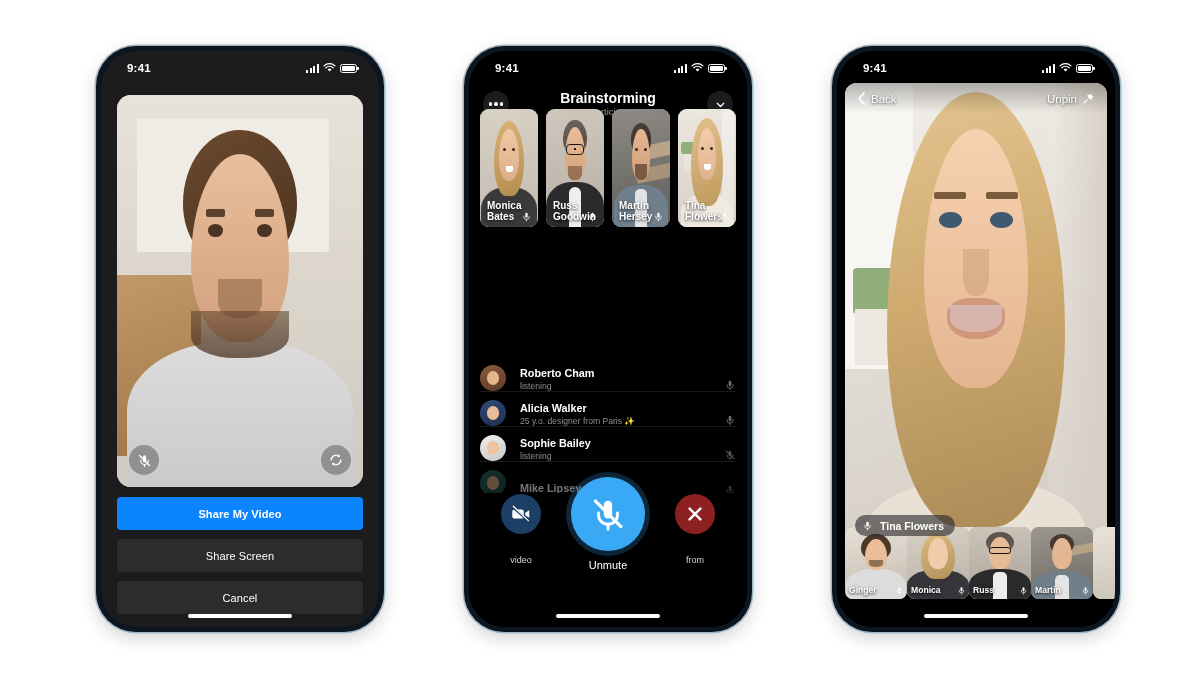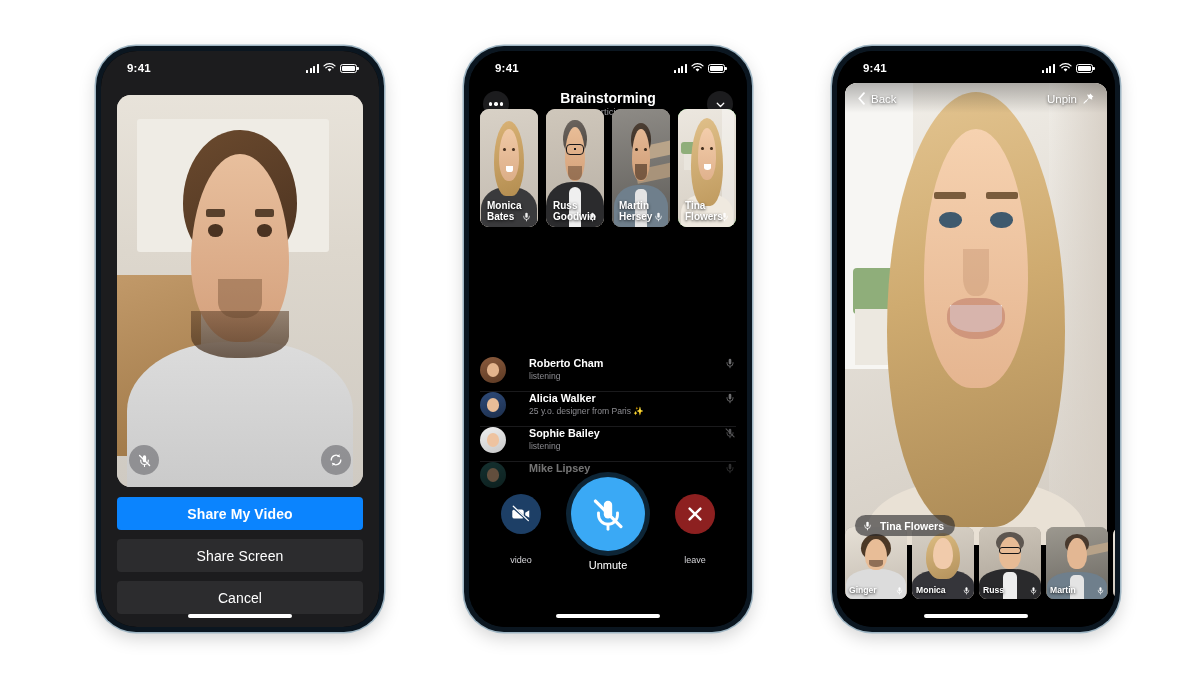--- a/index.html
+++ b/index.html
@@ -86,21 +86,21 @@
   }
   .p1-ctrl.left { left:12px; }
   .p1-ctrl.right { right:12px; }
   .p1-buttons {
     position:absolute; left:16px; right:16px; top:446px;
     display:flex; flex-direction:column; gap:9px;
   }
   .p1-btn {
     height:33px; border-radius:4px;
     display:flex; align-items:center; justify-content:center;
-    font-size:14px; font-weight:bold; color:#fff; letter-spacing:.1px;
+    font-size:11px; font-weight:bold; color:#fff; letter-spacing:.1px;
   }
   .p1-btn.primary { background:#0b84fe; }
   .p1-btn.secondary { background:#2c2c2e; font-weight:normal; }
 
   
   #p2-body { position:absolute; inset:0; background:#000; }
   .p2-head {
     position:relative; height:42px; margin-top:2px;
     display:flex; align-items:center; justify-content:center;
   }
@@ -131,21 +131,21 @@
     text-shadow:0 1px 3px rgba(0,0,0,.85);
   }
   .tile-mic { position:absolute; right:6px; bottom:5px; opacity:.92; }
 
   .p2-list {
     position:absolute; left:11px; right:11px; top:306px; height:136px;
     overflow:hidden;
   }
   .prow {
     position:relative; height:35px;
-    display:flex; align-items:flex-start; gap:23px;
+    display:flex; align-items:flex-end; gap:14px;
     border-bottom:1px solid #1a1a1c;
   }
   .pav {
     width:26px; height:26px; border-radius:50%; overflow:hidden; flex:none;
     position:relative; background:#555;
   }
   .pmeta { flex:1; min-width:0; line-height:1.2; }
   .pmeta .n { color:#fff; font-size:10.8px; font-weight:bold; }
   .pmeta .d { color:#8d8d92; font-size:8.6px; margin-top:1px; }
   .prow.dim { opacity:.45; }
@@ -194,21 +194,21 @@
     font-size:11.5px; text-shadow:0 1px 3px rgba(0,0,0,.7); }
   .p3-pill {
     position:absolute; left:10px; bottom:9px; z-index:5;
     display:flex; align-items:center; gap:7px;
     padding:4px 11px 4px 7px; border-radius:13px;
     background:rgba(40,40,44,.62);
     color:#fff; font-size:10.5px; font-weight:bold;
   }
   .p3-strip {
     position:absolute; left:8px; right:0; bottom:28px; height:72px;
-    display:flex; gap:5px; overflow:hidden;
+    display:flex; overflow:hidden;
   }
   .thumb {
     position:relative; width:62px; height:72px; flex:none;
     border-radius:8px; overflow:hidden; background:#aaa39b;
   }
   .thumb-name {
     position:absolute; left:4px; bottom:4px; color:#fff;
     font-size:8.6px; font-weight:bold; text-shadow:0 1px 3px rgba(0,0,0,.85);
     white-space:nowrap;
   }
@@ -491,21 +491,21 @@
           </div>
           <div class="lbl">Unmute</div>
         </div>
 
         <div class="c-side c-leave">
           <div class="circ">
             <svg width="20" height="20" viewBox="0 0 20 20">
               <path d="M4.6 4.6 15.4 15.4M15.4 4.6 4.6 15.4" stroke="#fff" stroke-width="2.4" stroke-linecap="round"></path>
             </svg>
           </div>
-          <div class="lbl">leave</div>
+          <div class="lbl">from</div>
         </div>
       </div>
 
       <div class="home-ind"></div>
     </div>
    </div>
   </div>
 
   <div class="phone" id="phone-3">
    <div class="screen">

